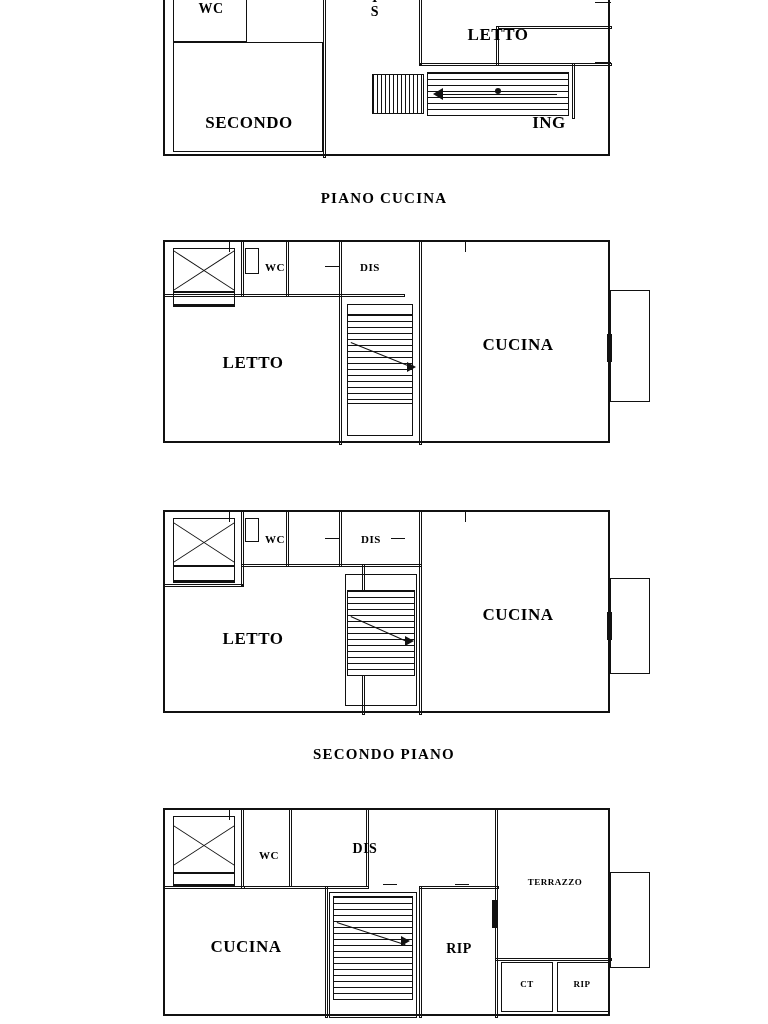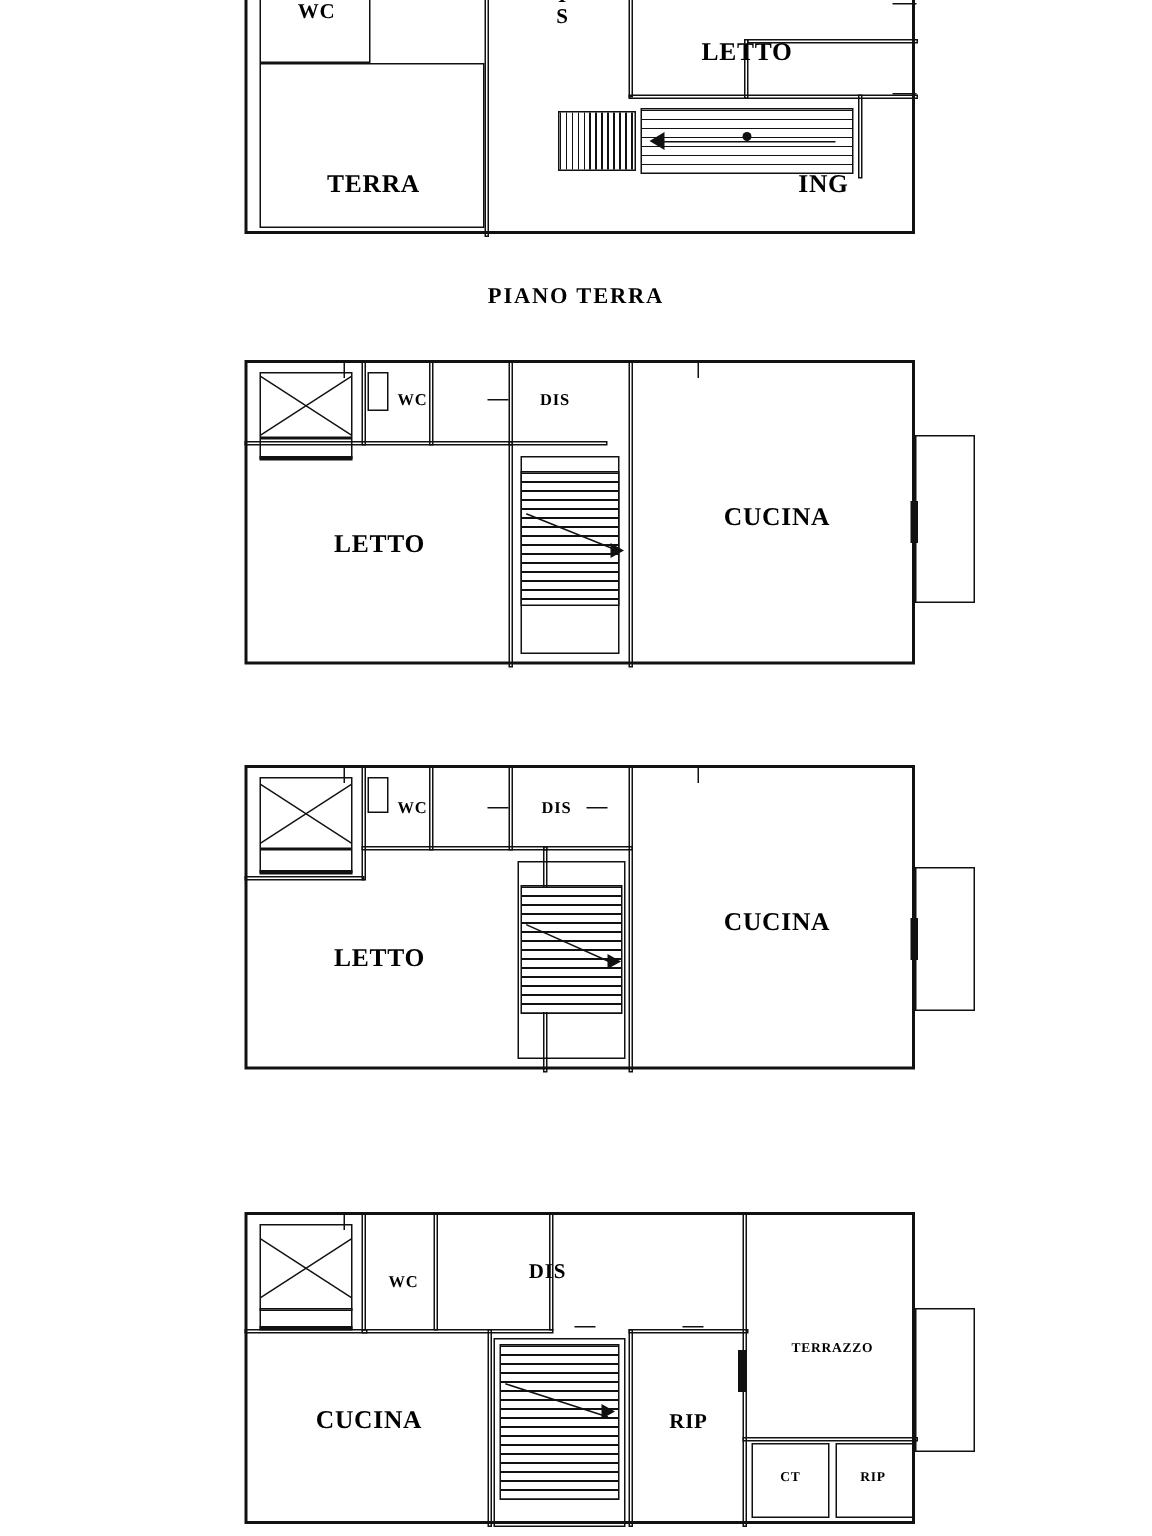--- a/index.html
+++ b/index.html
@@ -155,28 +155,28 @@
     <div class="arrow-line" style="left:272px; top:132px; width:120px; height:1px;"></div>
     <div class="arrow-head" style="left:268px; top:126px; border-width:6px 10px 6px 0; border-color:transparent #111 transparent transparent;"></div>
     <div class="dot" style="left:330px; top:126px;"></div>
 
     <div class="hatchbar" style="left:207px; top:112px; width:52px; height:40px;"></div>
 
     <div class="tickh" style="left:430px; top:40px; width:16px;"></div>
     <div class="tickh" style="left:430px; top:100px; width:16px;"></div>
 
     <div class="room-label rl-md" style="left:20px; top:40px; width:52px;">WC</div>
-    <div class="room-label rl-lg" style="left:22px; top:152px; width:124px;">TERRA</div>
+    <div class="room-label rl-lg" style="left:22px; top:152px; width:124px;">SECONDO</div>
     <div class="room-label rl-md" style="left:180px; top:14px; width:60px;">D
 I
 S</div>
     <div class="room-label rl-lg" style="left:268px; top:64px; width:130px;">LETTO</div>
     <div class="room-label rl-lg" style="left:340px; top:152px; width:88px;">ING</div>
   </div>
-  <div class="caption" style="top:190px;">PIANO TERRA</div>
+  <div class="caption" style="top:190px;">PIANO CUCINA</div>
 
   <div class="plan" style="left:163px; top:240px; width:447px; height:203px;">
 
     <div class="thin" style="left:-2px; top:52px; width:242px; height:3px;"></div>
 
     <div class="thin" style="left:76px; top:-2px; width:3px; height:57px;"></div>
 
     <div class="thin" style="left:121px; top:-2px; width:3px; height:57px;"></div>
 
     <div class="thin" style="left:174px; top:-2px; width:3px; height:57px;"></div>
@@ -236,20 +236,21 @@
     <div class="tickv" style="left:64px; top:-2px; height:12px;"></div>
     <div class="tickv" style="left:300px; top:-2px; height:12px;"></div>
     <div class="tickh" style="left:160px; top:26px; width:14px;"></div>
     <div class="tickh" style="left:226px; top:26px; width:14px;"></div>
 
     <div class="room-label rl-sm" style="left:92px; top:22px; width:36px;">WC</div>
     <div class="room-label rl-sm" style="left:180px; top:22px; width:52px;">DIS</div>
     <div class="room-label rl-lg" style="left:18px; top:118px; width:140px;">LETTO</div>
     <div class="room-label rl-lg" style="left:270px; top:94px; width:166px;">CUCINA</div>
   </div>
+  <div class="caption" style="top:746px;">SECONDO PIANO</div>
 
   <div class="plan" style="left:163px; top:808px; width:447px; height:208px;">
 
     <div class="thin" style="left:-2px; top:76px; width:82px; height:3px;"></div>
     <div class="thin" style="left:76px; top:-2px; width:3px; height:79px;"></div>
     <div class="thin" style="left:124px; top:-2px; width:3px; height:79px;"></div>
     <div class="thin" style="left:76px; top:76px; width:128px; height:3px;"></div>
     <div class="thin" style="left:201px; top:-2px; width:3px; height:79px;"></div>
     <div class="thin" style="left:160px; top:76px; width:3px; height:132px;"></div>
     <div class="thin" style="left:254px; top:76px; width:3px; height:132px;"></div>
@@ -273,18 +274,18 @@
     <div class="thin" style="left:445px; top:62px; width:40px; height:96px;"></div>
 
     <div class="tickv" style="left:64px; top:-2px; height:12px;"></div>
     <div class="tickh" style="left:290px; top:74px; width:14px;"></div>
     <div class="tickh" style="left:218px; top:74px; width:14px;"></div>
 
     <div class="room-label rl-sm" style="left:84px; top:40px; width:40px;">WC</div>
     <div class="room-label rl-md" style="left:150px; top:32px; width:100px;">DIS</div>
     <div class="room-label rl-lg" style="left:6px; top:128px; width:150px;">CUCINA</div>
     <div class="room-label rl-md" style="left:262px; top:132px; width:64px;">RIP</div>
-    <div class="room-label rl-xs" style="left:340px; top:84px; width:100px;">TERRAZZO</div>
+    <div class="room-label rl-xs" style="left:340px; top:68px; width:100px;">TERRAZZO</div>
     <div class="room-label rl-xs" style="left:342px; top:170px; width:40px;">CT</div>
     <div class="room-label rl-xs" style="left:396px; top:170px; width:42px;">RIP</div>
   </div>
 
 </div>
 
 </body></html>

